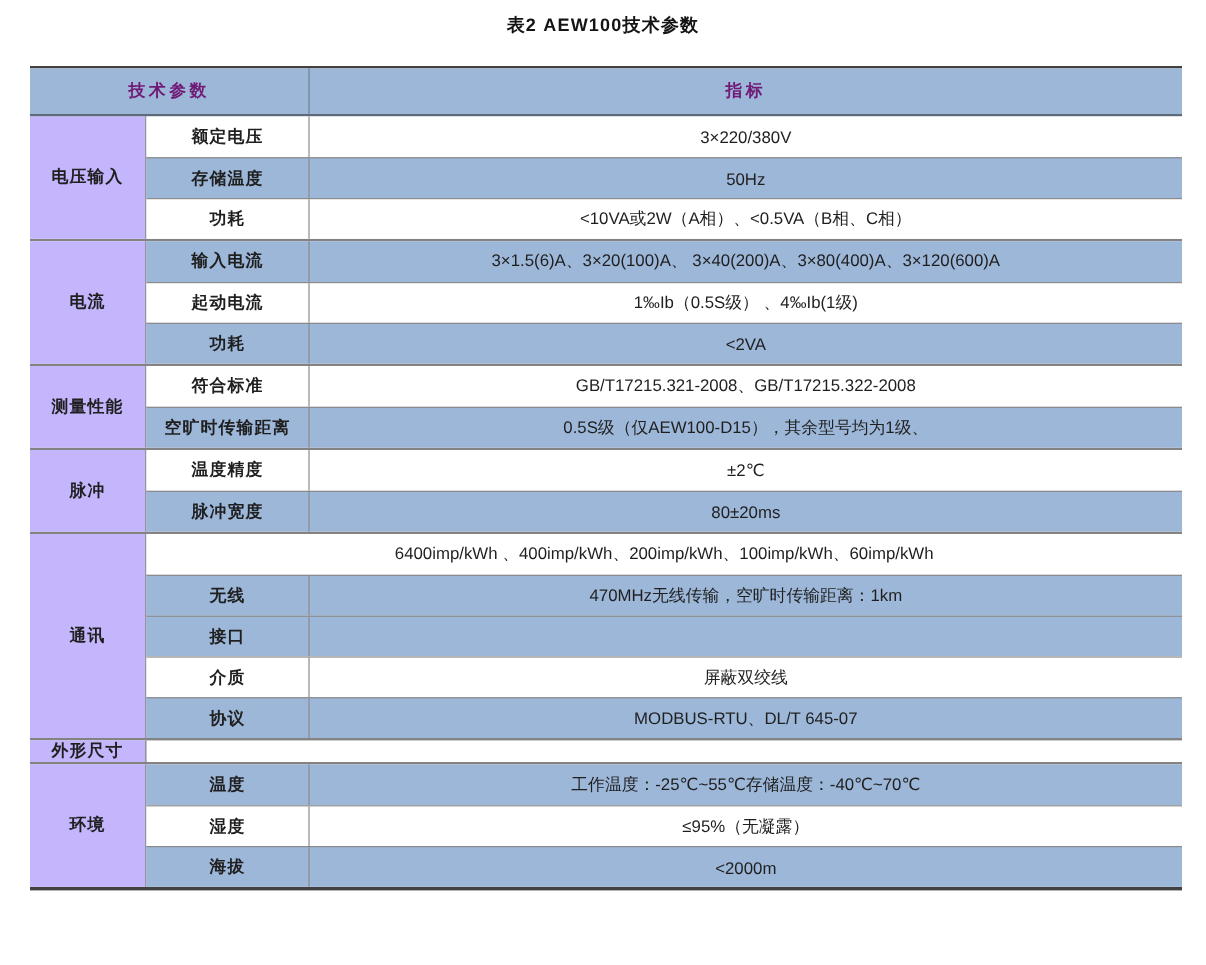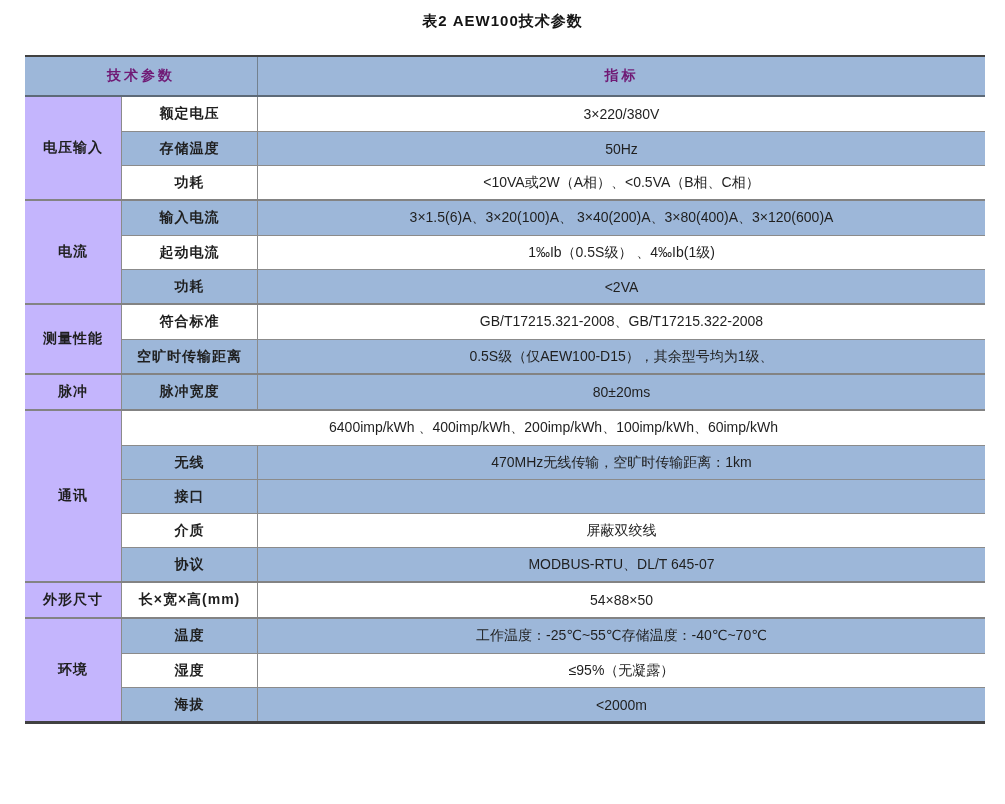--- a/index.html
+++ b/index.html
@@ -93,20 +93,24 @@
             </div>
             <div class="row blue">
               <div class="param-cell">空旷时传输距离</div>
               <div class="value-cell">0.5S级（仅AEW100-D15），其余型号均为1级、</div>
             </div>
           </div>
         </div>
         <div class="group-section">
           <div class="group-cell">脉冲</div>
           <div class="group-rows">
+            <div class="row white">
+              <div class="param-cell">温度精度</div>
+              <div class="value-cell">±2℃</div>
+            </div>
             <div class="row blue">
               <div class="param-cell">脉冲宽度</div>
               <div class="value-cell">80±20ms</div>
             </div>
           </div>
         </div>
         <div class="group-section">
           <div class="group-cell">通讯</div>
           <div class="group-rows">
             <div class="row white">
@@ -124,26 +128,20 @@
               <div class="value-cell">屏蔽双绞线</div>
             </div>
             <div class="row blue">
               <div class="param-cell">协议</div>
               <div class="value-cell">MODBUS-RTU、DL/T 645-07</div>
             </div>
           </div>
         </div>
         <div class="group-section">
           <div class="group-cell">外形尺寸</div>
-          <div class="group-rows">
-            <div class="row white">
-              <div class="param-cell">长×宽×高(mm)</div>
-              <div class="value-cell">54×88×50</div>
-            </div>
-          </div>
         </div>
         <div class="group-section">
           <div class="group-cell">环境</div>
           <div class="group-rows">
             <div class="row blue">
               <div class="param-cell">温度</div>
               <div class="value-cell">工作温度：-25℃~55℃存储温度：-40℃~70℃</div>
             </div>
             <div class="row white">
               <div class="param-cell">湿度</div>

